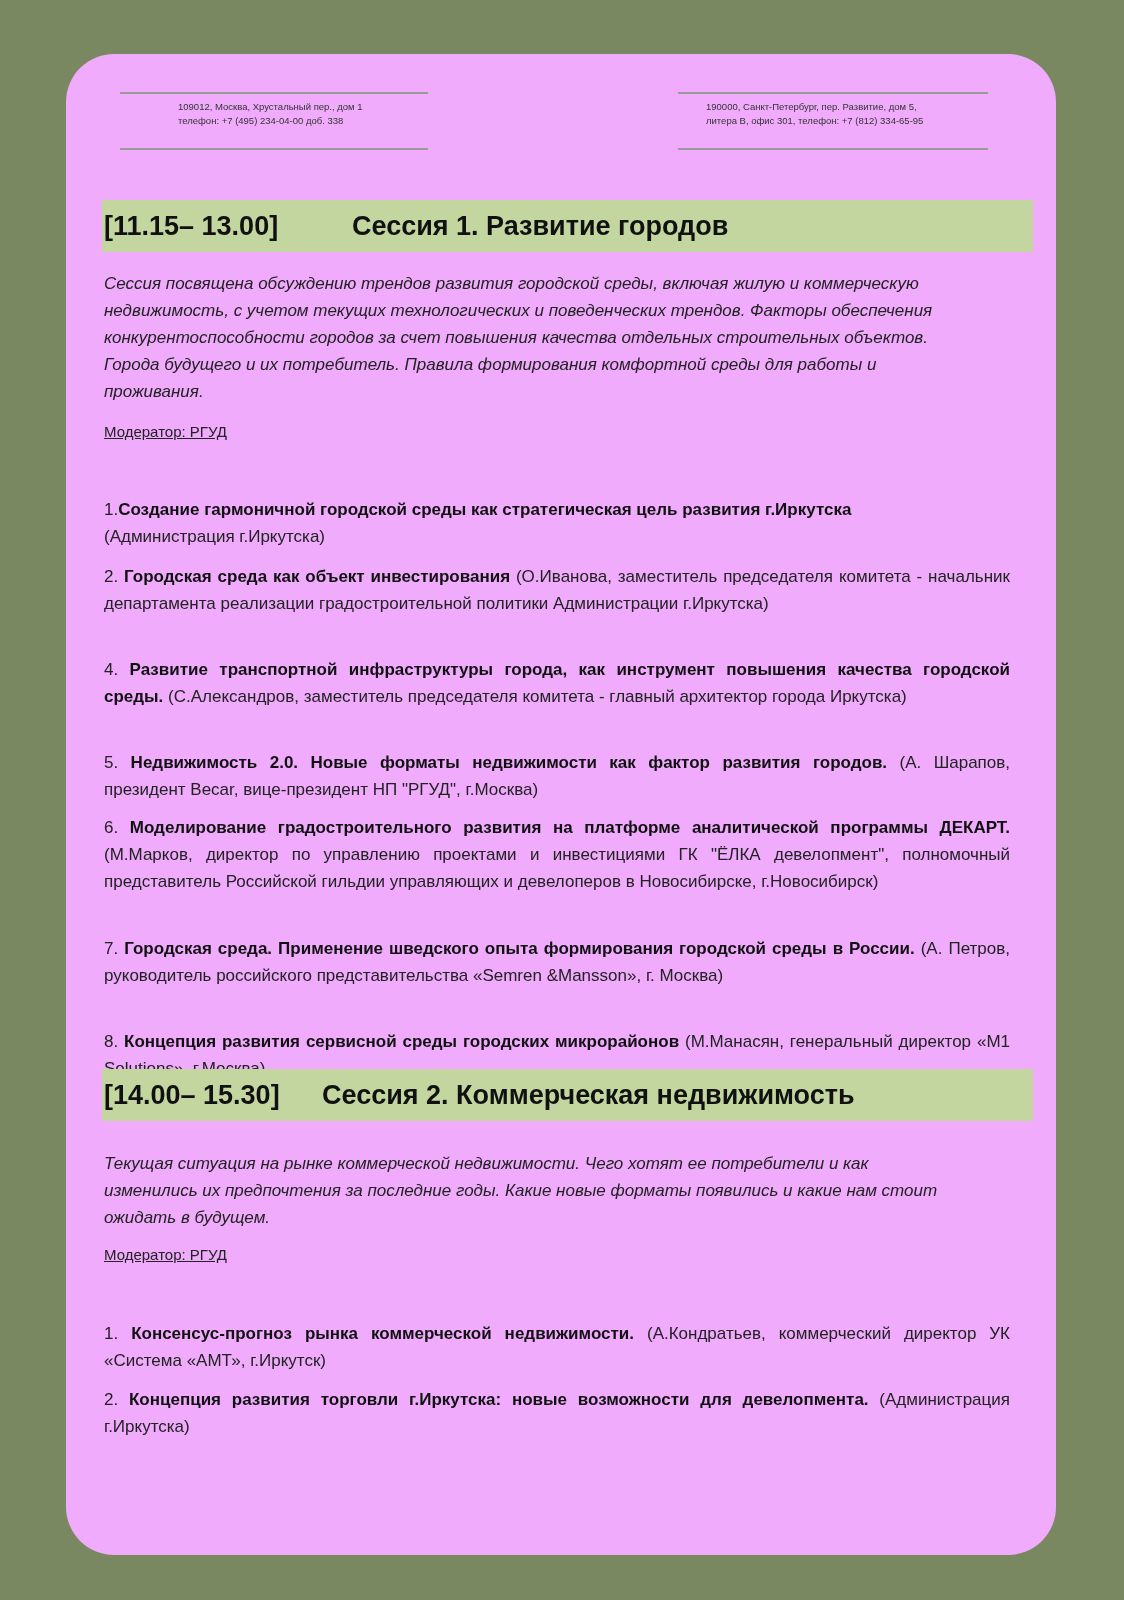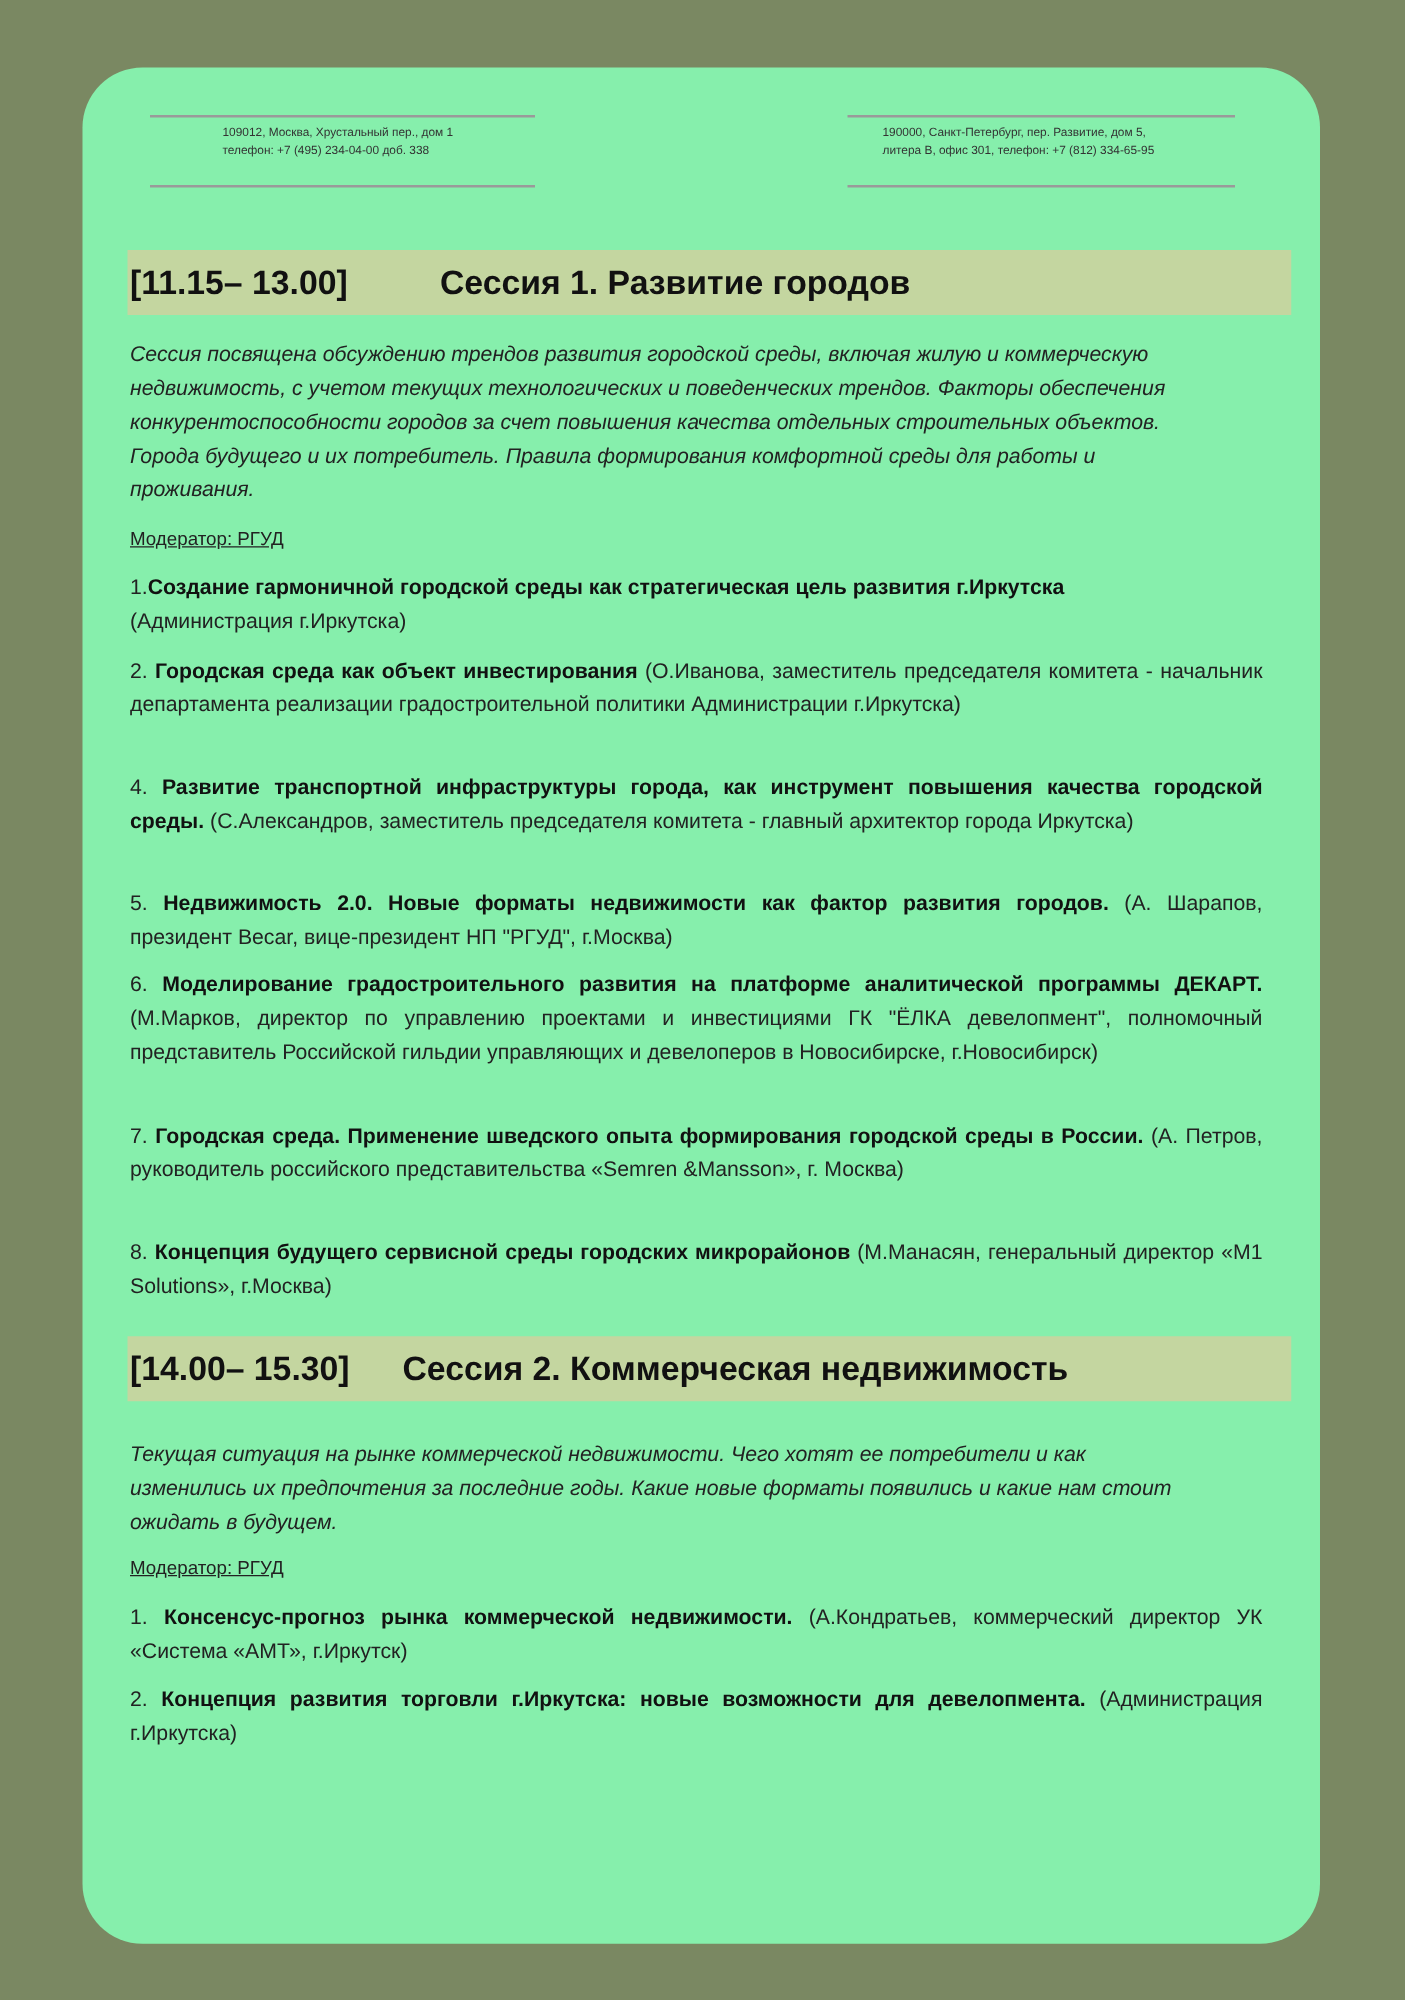--- a/index.html
+++ b/index.html
@@ -7,21 +7,21 @@
     width: 1124px; height: 1600px;
     background: #7a8862;
     position: relative;
     overflow: hidden;
     font-family: "Liberation Sans", sans-serif;
   }
   .page {
     position: absolute;
     left: 66px; top: 54px;
     width: 990px; height: 1501px;
-    background: #86efac;
+    background: #f0abfc;
     border-radius: 48px;
   }
   
   .lh-line {
     position: absolute; height: 2px; background: #9a9a9a;
   }
   .lh-addr {
     position: absolute;
     font-family: "Liberation Sans", sans-serif;
     font-size: 9.5px; line-height: 14px; color: #333;
@@ -63,20 +63,21 @@
   .moderator {
     position: absolute; left: 38px;
     font-family: "Liberation Sans", sans-serif;
     font-size: 15px; line-height: 24px; color: #222; text-decoration: underline;
   }
   .item {
     position: absolute; left: 38px; width: 906px;
     font-family: "Liberation Sans", sans-serif;
     font-size: 17px; line-height: 27px; color: #222;
     text-align: justify;
+    margin-top: 40px;
   }
   .item b { font-weight: bold; color: #111; }
 </style>
 </head>
 <body>
 
 <div class="page">
 
   <div class="lh-line" style="left:54px; top:38px; width:308px;"></div>
   <div class="lh-line" style="left:54px; top:94px; width:308px;"></div>
@@ -120,21 +121,21 @@
 
   <div class="item" style="top:720px;">
     <span>6.  </span><b>Моделирование градостроительного развития на платформе аналитической программы ДЕКАРТ.</b><span> (М.Марков, директор по управлению проектами и инвестициями ГК "ЁЛКА девелопмент", полномочный представитель Российской гильдии управляющих и девелоперов в Новосибирске, г.Новосибирск)</span>
   </div>
 
   <div class="item" style="top:841px;">
     <span>7. </span><b>Городская среда. Применение шведского опыта формирования городской среды в России.</b><span> (А. Петров, руководитель  российского представительства «Semren &amp;Mansson»,  г. Москва)</span>
   </div>
 
   <div class="item" style="top:934px;">
-    <span>8.  </span><b>Концепция будущего сервисной среды городских микрорайонов</b><span> (М.Манасян, генеральный директор «M1 Solutions», г.Москва)</span>
+    <span>8.  </span><b>Концепция развития сервисной среды городских микрорайонов</b><span> (М.Манасян, генеральный директор «M1 Solutions», г.Москва)</span>
   </div>
 
   <div class="session-bar" style="top:1015px;">
     <span class="time" style="width:218px;">[14.00– 15.30]</span><span class="title">Сессия 2.  Коммерческая недвижимость</span>
   </div>
 
   <div class="desc" style="top:1096px;">Текущая ситуация на рынке коммерческой недвижимости. Чего хотят ее потребители и как изменились их предпочтения за последние годы. Какие новые форматы появились и какие нам стоит ожидать в будущем.</div>
 
   <div class="moderator" style="top:1189px;">Модератор:  РГУД</div>
 

